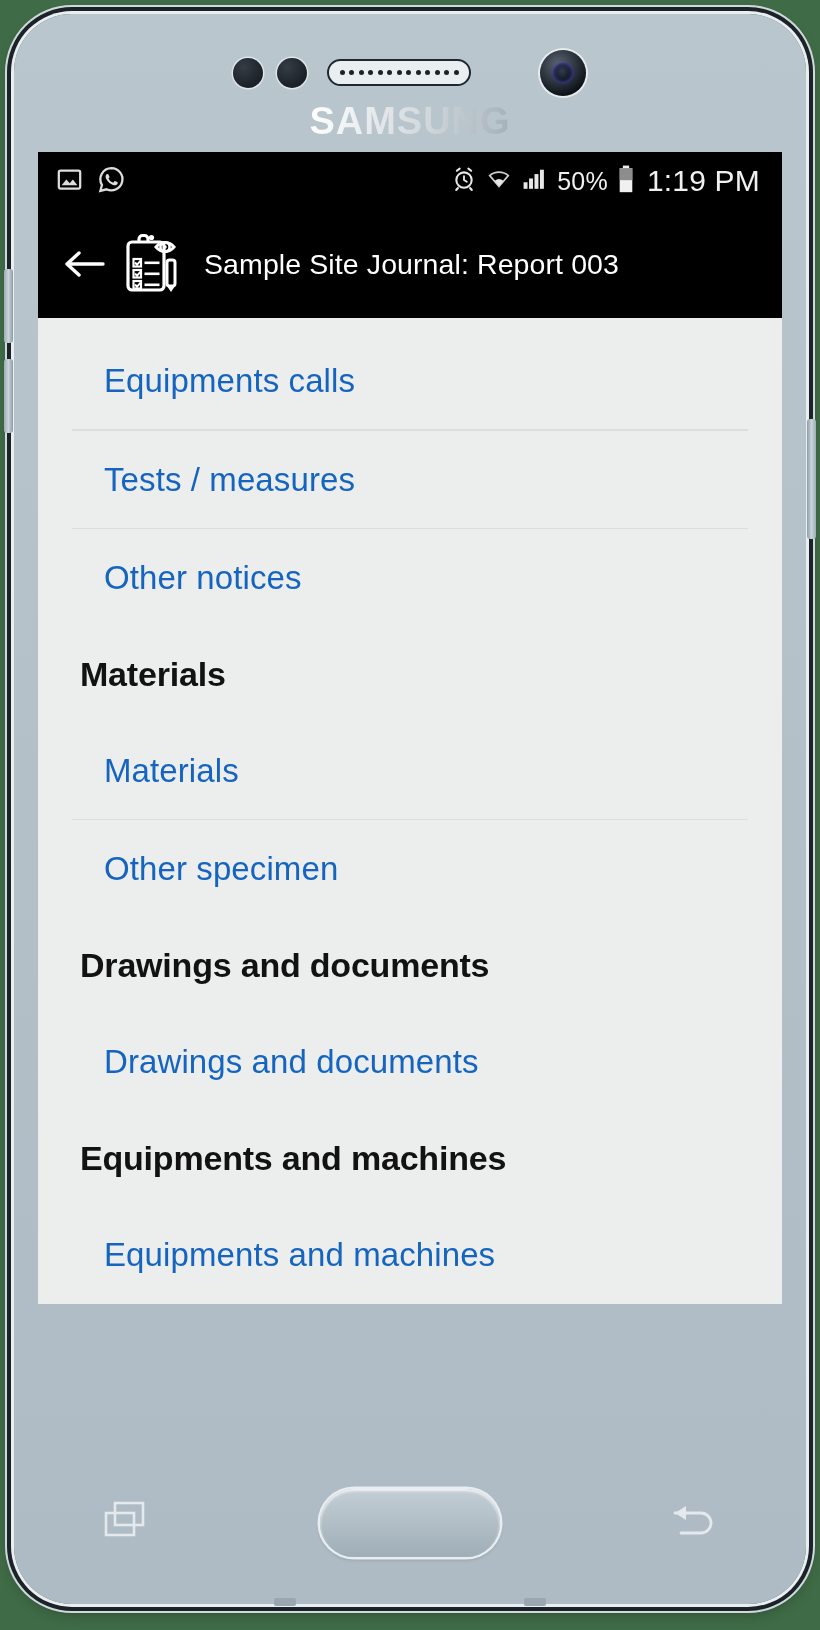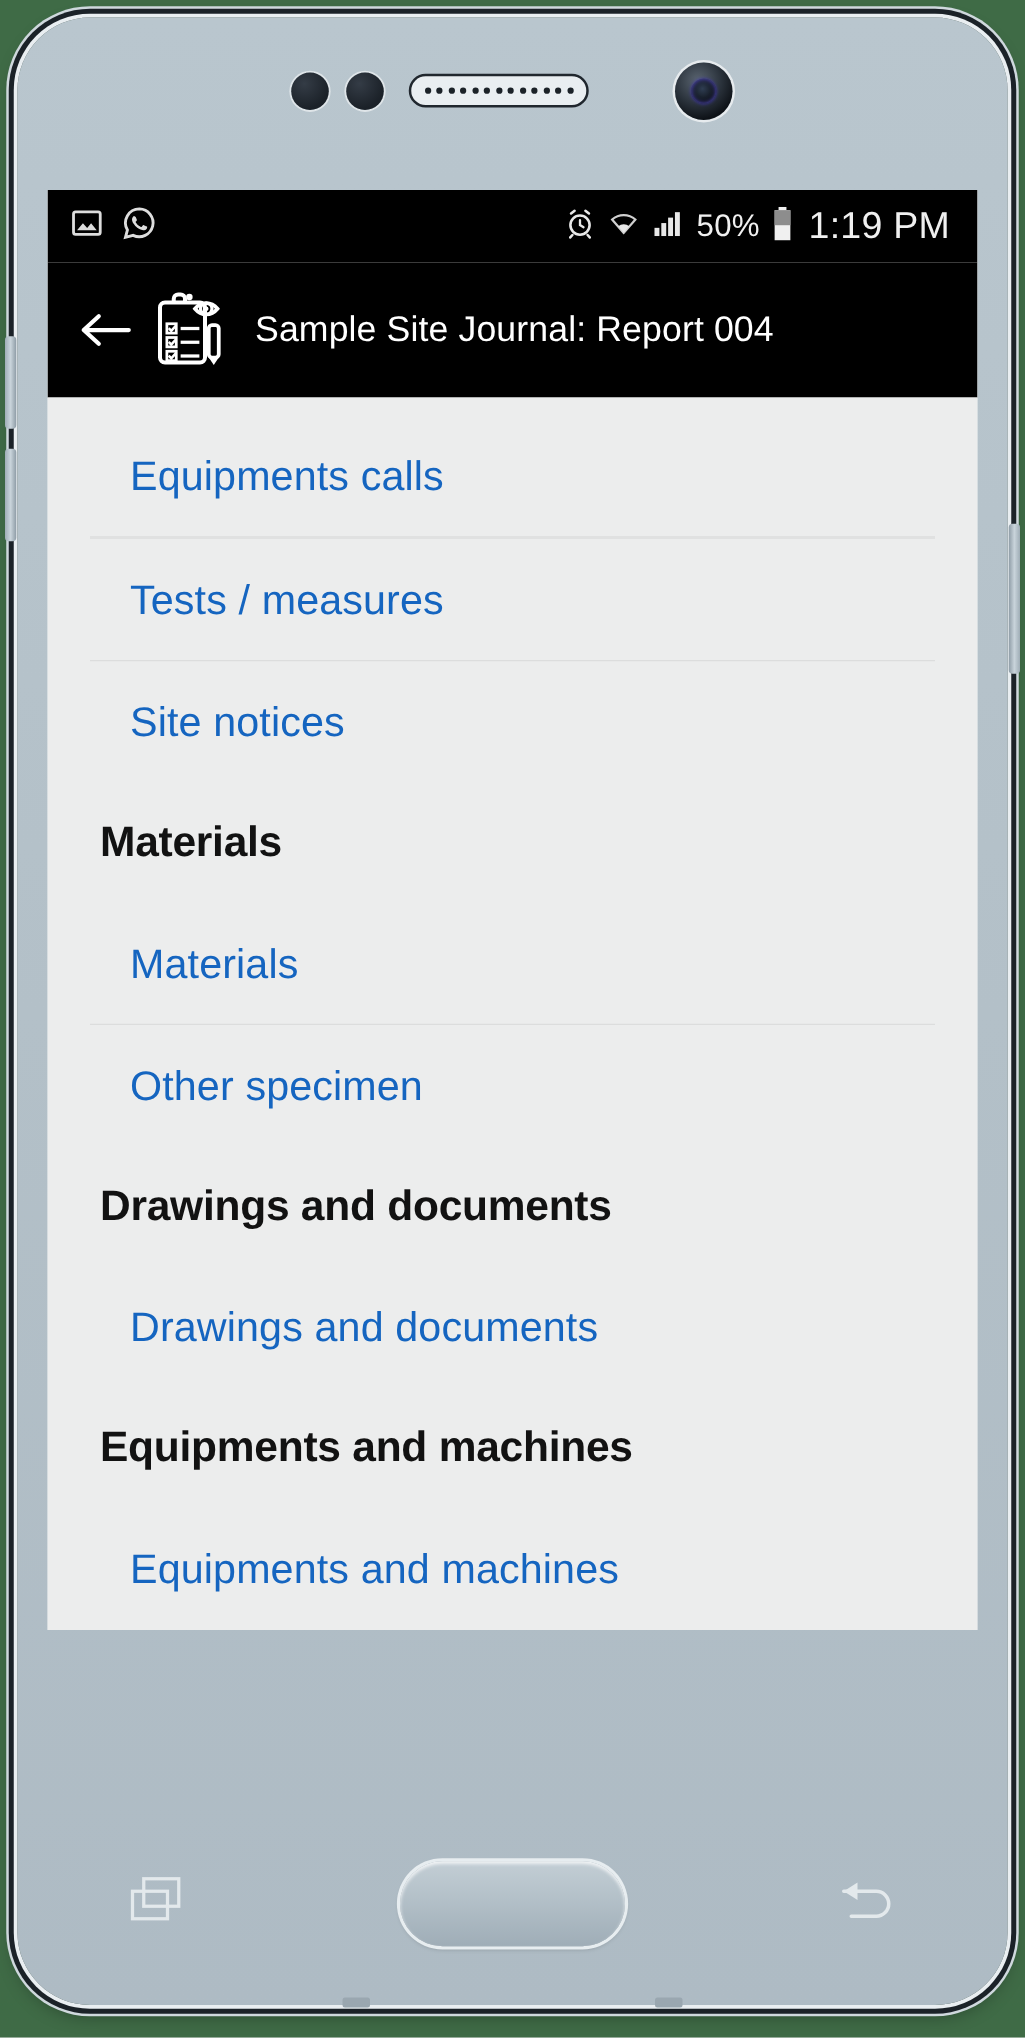--- a/index.html
+++ b/index.html
@@ -187,20 +187,21 @@
         <i></i>
         <i></i>
         <i></i>
         <i></i>
         <i></i>
         <i></i>
         <i></i>
         <i></i>
     </div>
     <div id="front-camera"></div>
+    <div id="brand">SAMSUNG</div>
   </div>
 
   <div id="screen">
 
     <div id="status-bar">
       <div id="status-left">
         <span>
           <svg width="27" height="27" viewBox="0 0 24 24">
               <rect x="2.5" y="4" width="19" height="16" rx="1.5" fill="none" stroke="#ddd" stroke-width="2"></rect>
               <path d="M5 17l4.2-5 3 3.4L15 12l4 5z" fill="#ddd"></path>
@@ -272,35 +273,35 @@
           <rect x="20.5" y="52.5" width="15" height="2.6" fill="#fff"></rect>
 
           <path d="M32 16c5-6 13-6 18 0-5 6-13 6-18 0z" fill="none" stroke="#fff" stroke-width="3"></path>
           <circle cx="41" cy="16" r="4.6" fill="none" stroke="#fff" stroke-width="2.6"></circle>
           <circle cx="41" cy="16" r="1.8" fill="#fff"></circle>
 
           <rect x="43" y="29" width="8" height="26" rx="2.6" fill="none" stroke="#fff" stroke-width="3"></rect>
           <path d="M43 55l4 6 4-6z" fill="#fff"></path>
         </svg>
       </span>
-      <span id="app-title">Sample Site Journal: Report 004</span>
+      <span id="app-title">Sample Site Journal: Report 003</span>
     </div>
 
     <div id="list">
         <div class="row-link">
           <span>Equipments calls</span>
         </div>
         <div class="divider"></div>
         <div class="divider"></div>
         <div class="row-link">
           <span>Tests / measures</span>
         </div>
         <div class="divider"></div>
         <div class="row-link">
-          <span>Site notices</span>
+          <span>Other notices</span>
         </div>
         <div class="row-header">
           <span>Materials</span>
         </div>
         <div class="row-link">
           <span>Materials</span>
         </div>
         <div class="divider"></div>
         <div class="row-link">
           <span>Other specimen</span>

